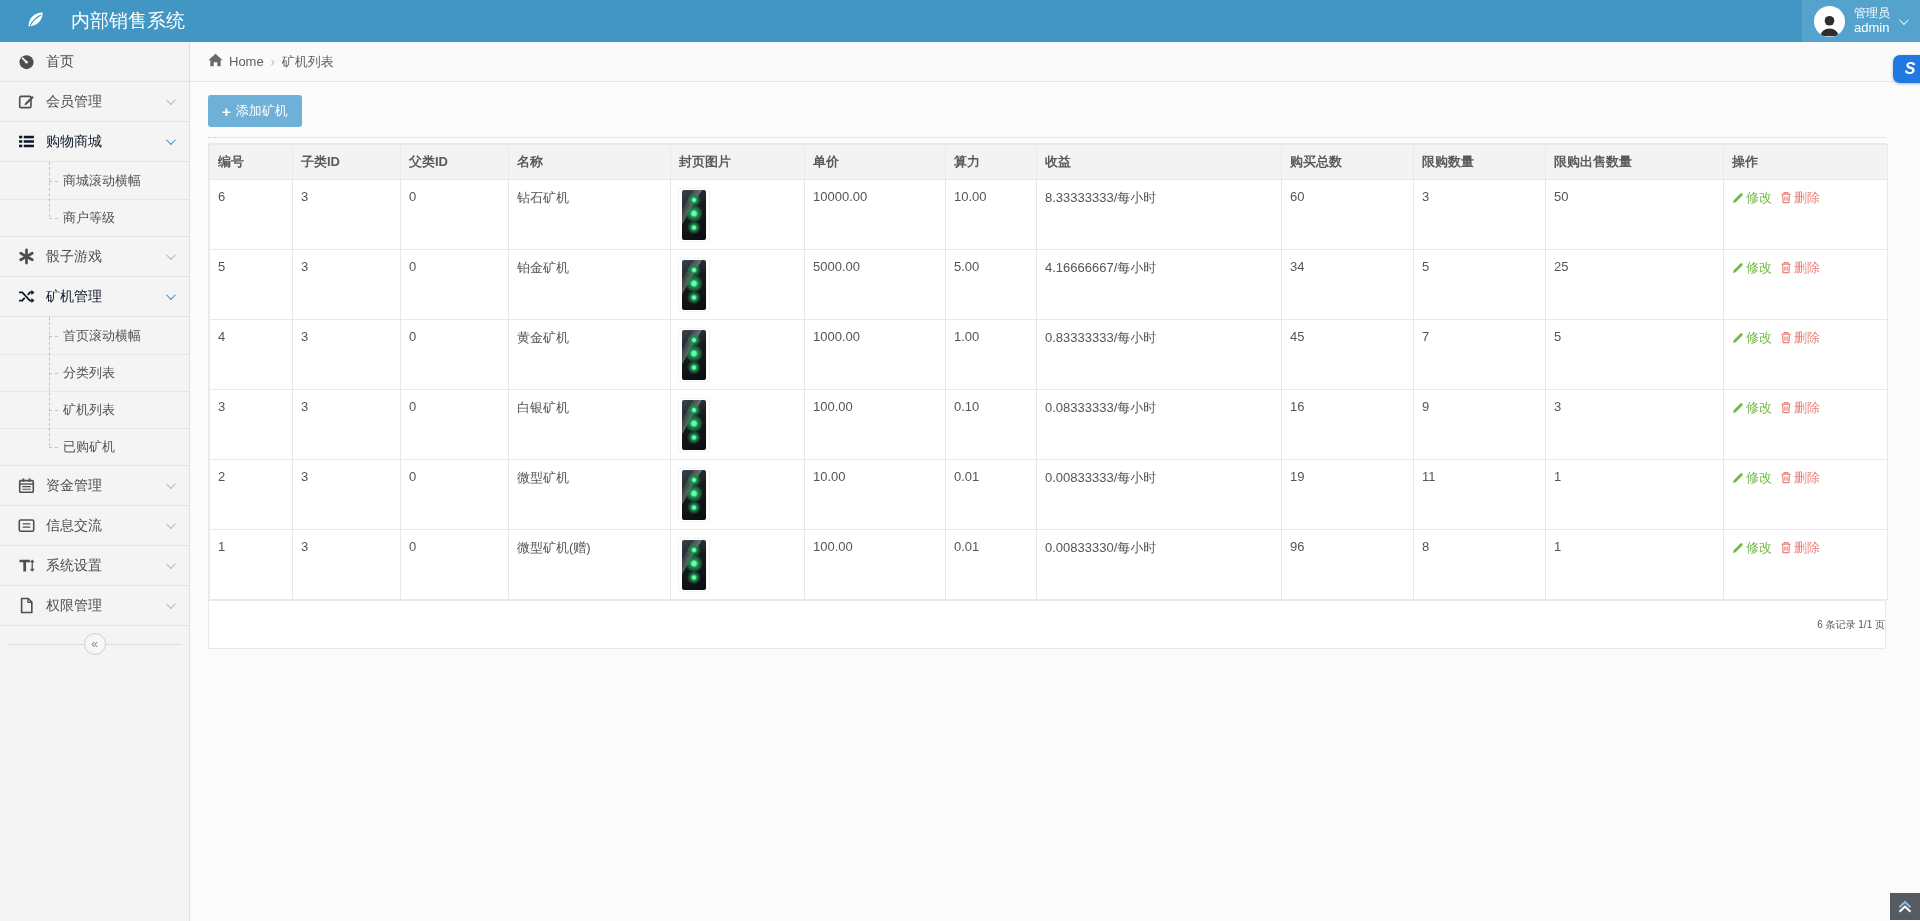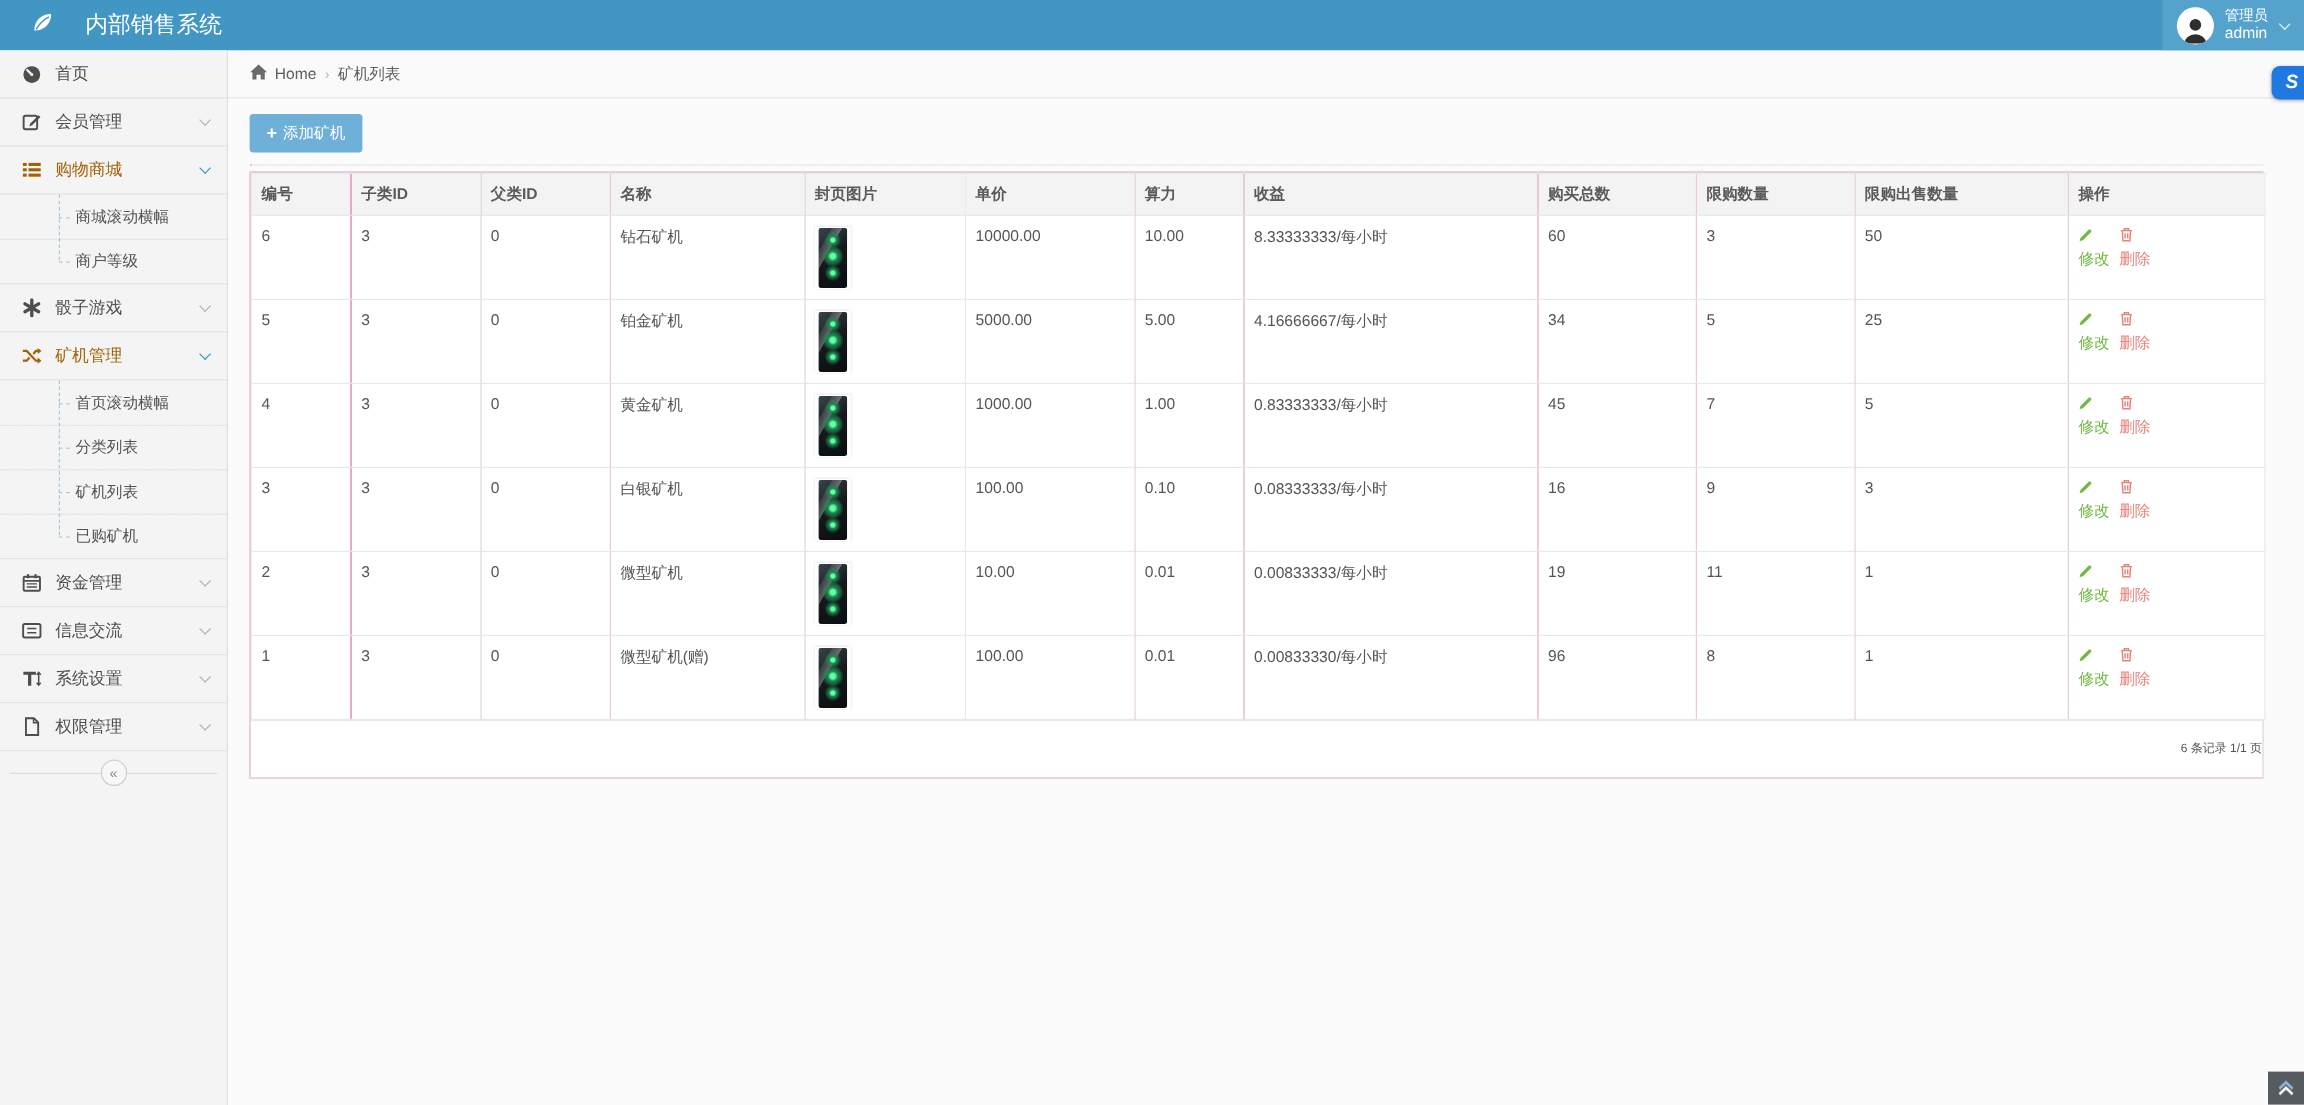--- a/index.html
+++ b/index.html
@@ -20,21 +20,21 @@
 
   
   .layout { display:flex; height:879px;border-radius:24px; }
   .sidebar { width:190px; flex-shrink:0; background:#F4F4F4; border-right:1px solid #DFDFDF; }
   .main { flex:1; overflow:hidden; }
 
   
   .side-item { height:40px; display:flex; align-items:center; border-bottom:1px solid #E3E3E3; cursor:pointer; }
   .side-item .mi { width:17px; height:17px; margin:0 11px 0 18px; color:#4E4E4E; flex-shrink:0; }
   .side-item .lbl { flex:1; font-size:14px; color:#4D4D4D; }
-  .side-item.open .lbl, .side-item.open .mi { color:#a16207; }
+  .side-item.open .lbl, .side-item.open .mi { color:#0f172a; }
   .side-item .chev { margin-right:16px; }
   .submenu { position:relative; border-bottom:1px solid #E3E3E3; }
   .submenu::before { content:""; position:absolute; left:49px; top:0; bottom:19px; border-left:1px dashed #A8C8DC; }
   .sub-item { position:relative; height:37px; display:flex; align-items:center; cursor:pointer; }
   .sub-item + .sub-item { border-top:1px dotted #D9D9D9; }
   .sub-item::before { content:""; position:absolute; left:49px; top:50%; width:9px; border-top:1px dashed #A8C8DC; }
   .sub-item .lbl { margin-left:63px; font-size:13px; color:#535353; }
   .collapse-row { position:relative; height:32px; margin-top:2px; }
   .collapse-row::before { content:""; position:absolute; left:8px; right:8px; top:50%; border-top:1px solid #DCDCDC; }
   .collapse-btn { position:absolute; left:50%; top:50%; transform:translate(-50%,-50%); width:22px; height:22px;
@@ -67,21 +67,21 @@
   .machine-body { width:24px; height:50px; border-radius:2px;
     background:
       radial-gradient(circle at 50% 20%, #63FFA8 1.5px, #1E8A4F 3px, rgba(30,138,79,.45) 5px, transparent 7px),
       radial-gradient(circle at 50% 47%, #63FFA8 2px, #1E8A4F 4px, rgba(30,138,79,.5) 7px, transparent 9px),
       radial-gradient(circle at 50% 75%, #63FFA8 1.5px, #1E8A4F 3px, rgba(30,138,79,.45) 5px, transparent 7px),
       linear-gradient(300deg, transparent 62%, rgba(255,255,255,.30) 63%, rgba(255,255,255,.10) 78%, transparent 79%),
       linear-gradient(145deg, #39464C 0%, #161A1D 45%, #0A0D0F 100%);
   }
 
   
-  .act-link { display:inline-flex; align-items:flex-start; gap:2px; cursor:pointer; text-decoration:none;flex-direction:column; }
+  .act-link { display:inline-flex; align-items:flex-end; gap:2px; cursor:pointer; text-decoration:none; }
   .act-link.edit { color:#72B944; margin-right:8px; }
   .act-link.del  { color:#E8827A; }
 
   .table-footer { height:48px; line-height:47px; text-align:right; font-size:10px; color:#555; border-top:1px solid #E7EAEC; background:#fff; }
 
   
   .float-plugin { position:fixed; top:55px; right:-7px; width:34px; height:28px; background:#1F79E0; border-radius:7px;
     color:#fff; display:flex; align-items:center; justify-content:center; cursor:pointer;
     font-size:16px; font-weight:bold; font-style:italic; box-shadow:0 1px 3px rgba(0,0,0,.3); }
   .back-top { position:fixed; right:0; bottom:1px; width:30px; height:27px; background:#565B60;

